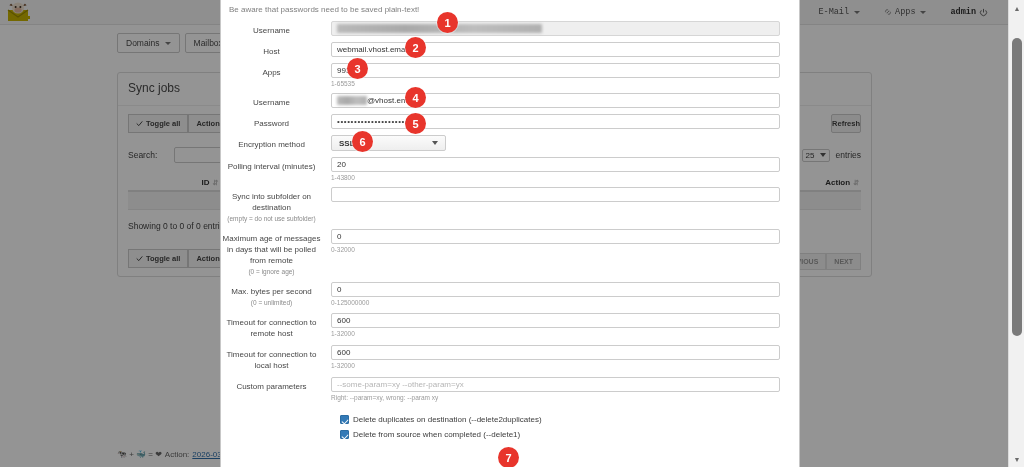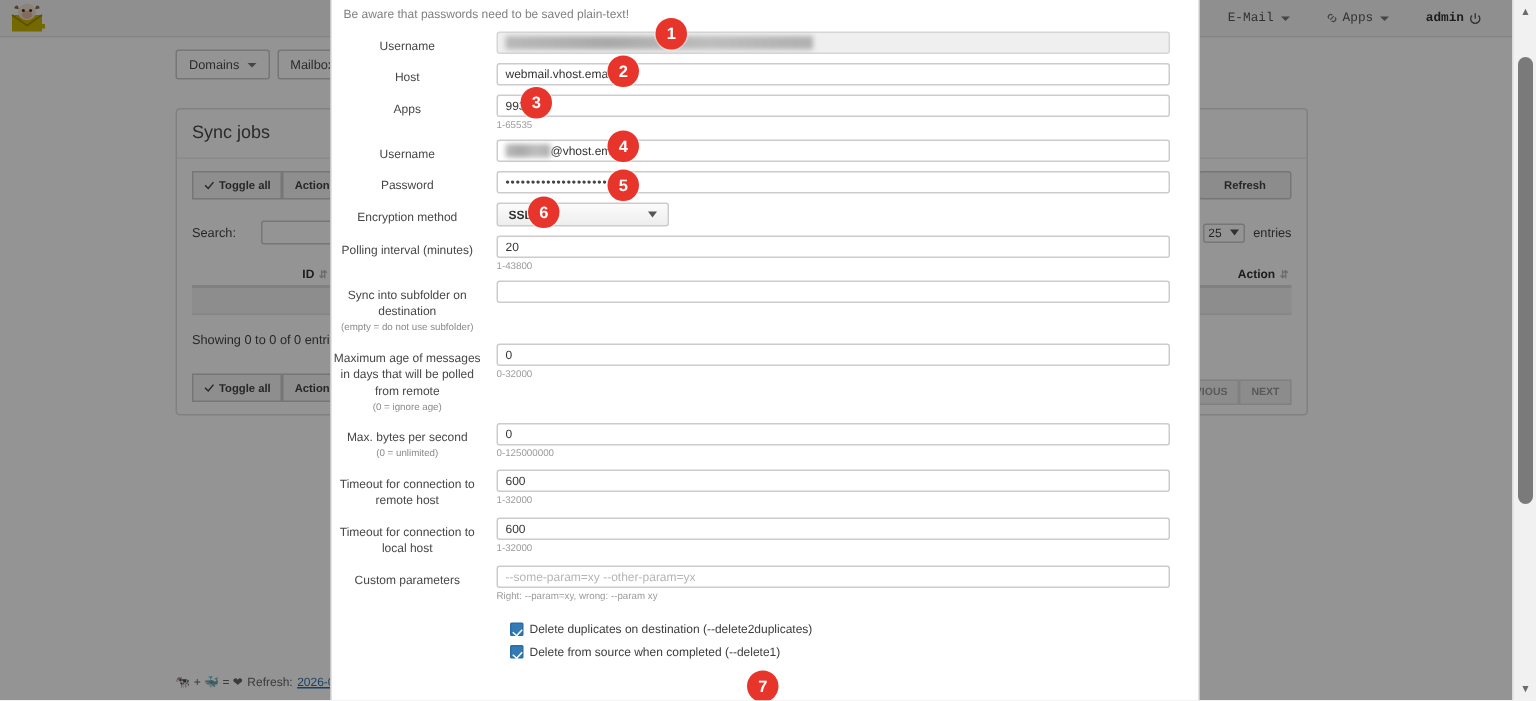--- a/index.html
+++ b/index.html
@@ -53,21 +53,21 @@
   .panel-title { font-size: 12px; color: #4a4a4a; }
   .panel-body { padding: 8px 10px; position: relative; }
 
   .btngroup { display: flex; align-items: center; gap: 0; }
   .gbtn { font-size: 7.5px; font-weight: bold; color: #444; background: #fbfbfb;
     border: 1px solid #ccc; padding: 4px 7px; white-space: nowrap; display:flex; align-items:center; gap:3px;}
   .gbtn.green { background: #1e7e34; color: #fff; border-color: #1c7430; }
   .gbtn.plain { font-weight: bold; background:#f5f5f5; }
   .toolbar-row { display: flex; align-items: center; }
   .refresh-btn { margin-left: auto; font-size:7.5px; font-weight:bold; color:#444; background:#f2f2f2;
-     border:1px solid #ccc; padding:4px 16px; border-radius:2px;}
+     border:1px solid #ccc; padding:4px 0; border-radius:2px;}
 
   .filters-row { display:flex; align-items:center; margin-top: 14px; font-size: 8.5px; color:#444; }
   .search-label { margin-right: 17px; }
   .search-box { flex: 0 0 240px; height: 16px; border: 1px solid #ccc; border-radius: 2px; background:#fff;}
   .show-entries { margin-left: auto; display:flex; align-items:center; gap:5px; }
   .show-sel { border:1px solid #ccc; background:#fff; font-size:8px; padding:1px 3px; display:flex; align-items:center; gap:6px; border-radius:2px;}
   .chev { width:0;height:0;border-left:3px solid transparent;border-right:3px solid transparent;border-top:4px solid #555;}
 
   .tbl { margin-top: 12px; width: 100%; }
   .tbl-head { display: flex; border-bottom: 2px solid #ddd; padding: 3px 2px; }
@@ -289,21 +289,21 @@
                 <span>+ C</span>
               </div>
             </div>
           </div>
 
         </div>
       </div>
 
       <div class="footer">
         <span>🐄 + 🐳 = ❤</span>
-        <span>Refresh:</span>
+        <span>Action:</span>
         <a href="#">2026-03a</a>
       </div>
 
     </div>
   </div>
 
   <div class="dim"></div>
 
   <div class="modal">
     <div class="modal-note">Be aware that passwords need to be saved plain-text!</div>

